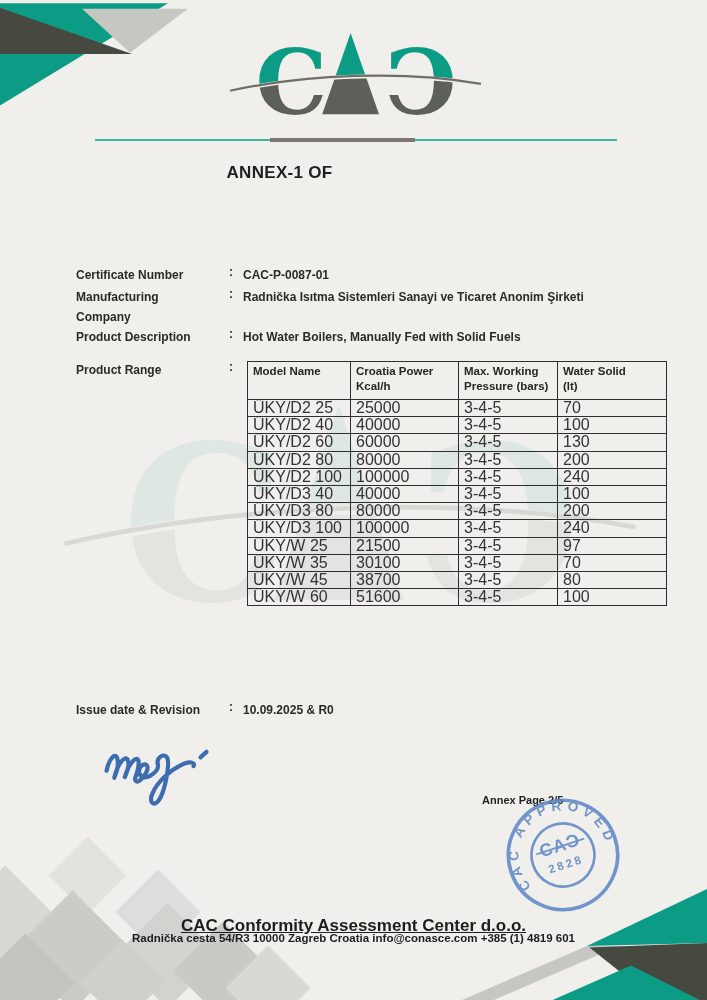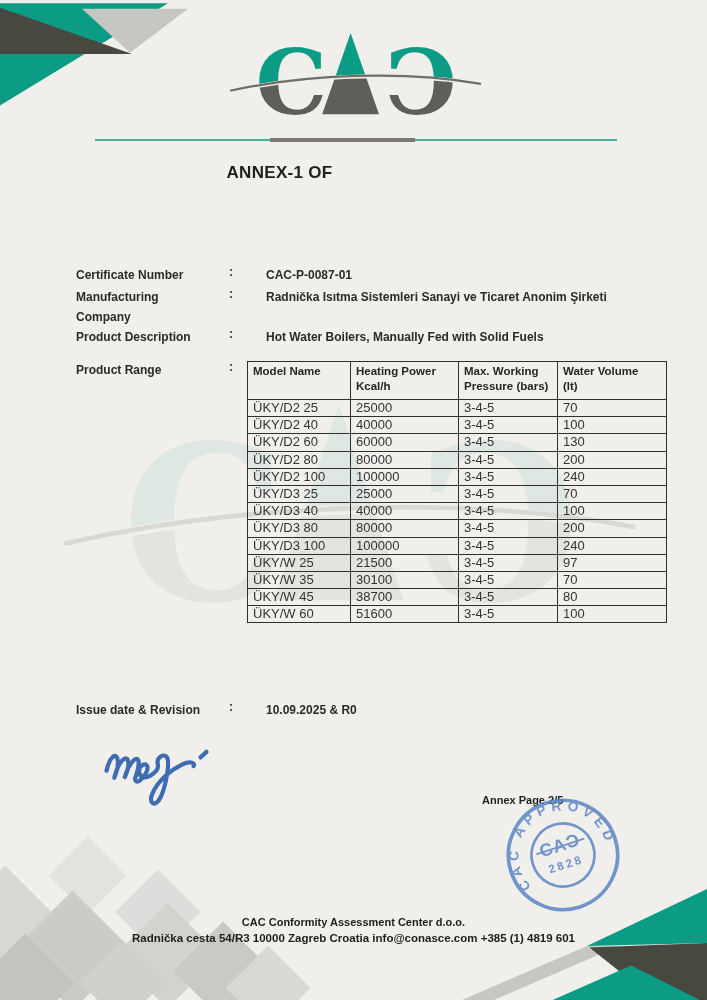--- a/index.html
+++ b/index.html
@@ -30,39 +30,39 @@
   .divider-dark{position:absolute;left:270px;top:138px;width:145px;height:4px;background:#7b7772;}
   
   .watermark{position:absolute;left:60px;top:398px;width:580px;height:235px;}
   
   .title{position:absolute;left:0;top:161px;width:559px;text-align:center;
     font-weight:bold;font-size:17px;line-height:23px;letter-spacing:.3px;color:#1f1f1d;}
   
   .frow{position:absolute;font-size:12px;font-weight:bold;color:#2a2a26;}
   .frow .lbl{position:absolute;left:76px;top:0;width:120px;line-height:20px;}
   .frow .sep{position:absolute;left:229px;top:0;}
-  .frow .val{position:absolute;left:243px;top:0;width:420px;line-height:20px;margin-left:23px;}
+  .frow .val{position:absolute;left:243px;top:0;width:420px;line-height:20px;}
   .row-cert{top:265px;}
   .row-mfg{top:287px;}
   .row-mfg .lbl{width:105px;}
   .row-desc{top:327px;}
   .row-range{top:360px;}
   .row-issue{top:700px;}
   
   .ptable{position:absolute;left:247px;top:361px;border-collapse:collapse;table-layout:fixed;}
   .ptable th,.ptable td{border:1.2px solid #2f2f2d;padding:0 5px;text-align:left;vertical-align:top;
-    font-size:13px;white-space:nowrap;overflow:hidden;}
+    font-size:16px;white-space:nowrap;overflow:hidden;}
   .ptable th{font-weight:bold;font-size:11.5px;line-height:15px;height:35px;padding-top:2px;margin-top:6px;}
   .ptable td{height:16.2px;line-height:16px;font-weight:normal;color:#333;}
   
   .signature{position:absolute;left:98px;top:726px;width:122px;height:84px;transform:rotate(-3deg);}
   .annex-page{position:absolute;left:482px;top:794px;font-size:11px;font-weight:bold;color:#22221f;}
   .stamp{position:absolute;left:500px;top:792px;width:126px;height:126px;opacity:.85;}
   .footer{position:absolute;left:0;width:707px;text-align:center;color:#1d1d1b;font-weight:600;}
-  .footer-1{top:916px;font-size:11px;}
+  .footer-1{top:916px;font-size:17px;text-decoration:underline;}
   .footer-2{top:932px;font-size:11.5px;}
 </style>
 </head>
 <body>
 
 <div class="page">
 
   <div class="decor decor-tl">
     <div class="teal"></div>
     <div class="light"></div>
@@ -164,29 +164,29 @@
         <col style="width:99px">
         <col style="width:109px">
       </colgroup>
     <thead>
       <tr>
         <th>
             <div>Model Name</div>
             <div></div>
           </th>
         <th>
-            <div>Heating Power</div>
+            <div>Croatia Power</div>
             <div>Kcal/h</div>
           </th>
         <th>
             <div>Max. Working</div>
             <div>Pressure (bars)</div>
           </th>
         <th>
-            <div>Water Volume</div>
+            <div>Water Solid</div>
             <div>(lt)</div>
           </th>
       </tr>
     </thead>
     <tbody>
       <tr>
           <td>ÜKY/D2 25</td>
           <td>25000</td>
           <td>3-4-5</td>
           <td>70</td>
@@ -207,26 +207,20 @@
           <td>ÜKY/D2 80</td>
           <td>80000</td>
           <td>3-4-5</td>
           <td>200</td>
         </tr>
       <tr>
           <td>ÜKY/D2 100</td>
           <td>100000</td>
           <td>3-4-5</td>
           <td>240</td>
-        </tr>
-      <tr>
-          <td>ÜKY/D3 25</td>
-          <td>25000</td>
-          <td>3-4-5</td>
-          <td>70</td>
         </tr>
       <tr>
           <td>ÜKY/D3 40</td>
           <td>40000</td>
           <td>3-4-5</td>
           <td>100</td>
         </tr>
       <tr>
           <td>ÜKY/D3 80</td>
           <td>80000</td>

